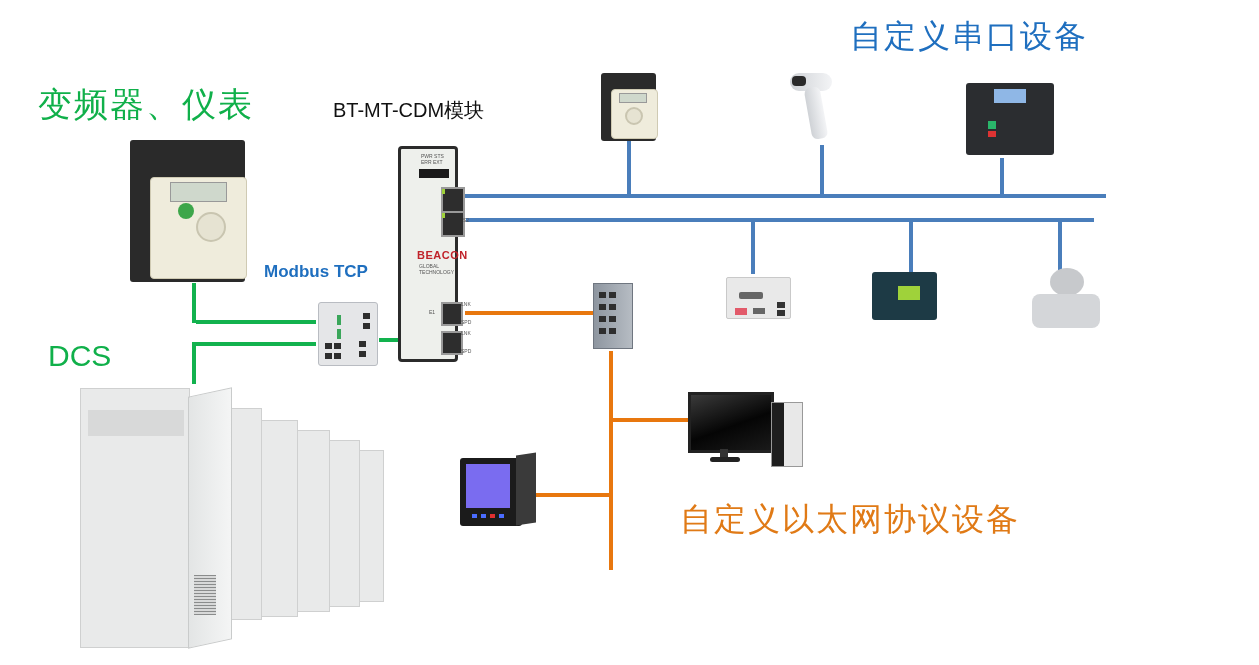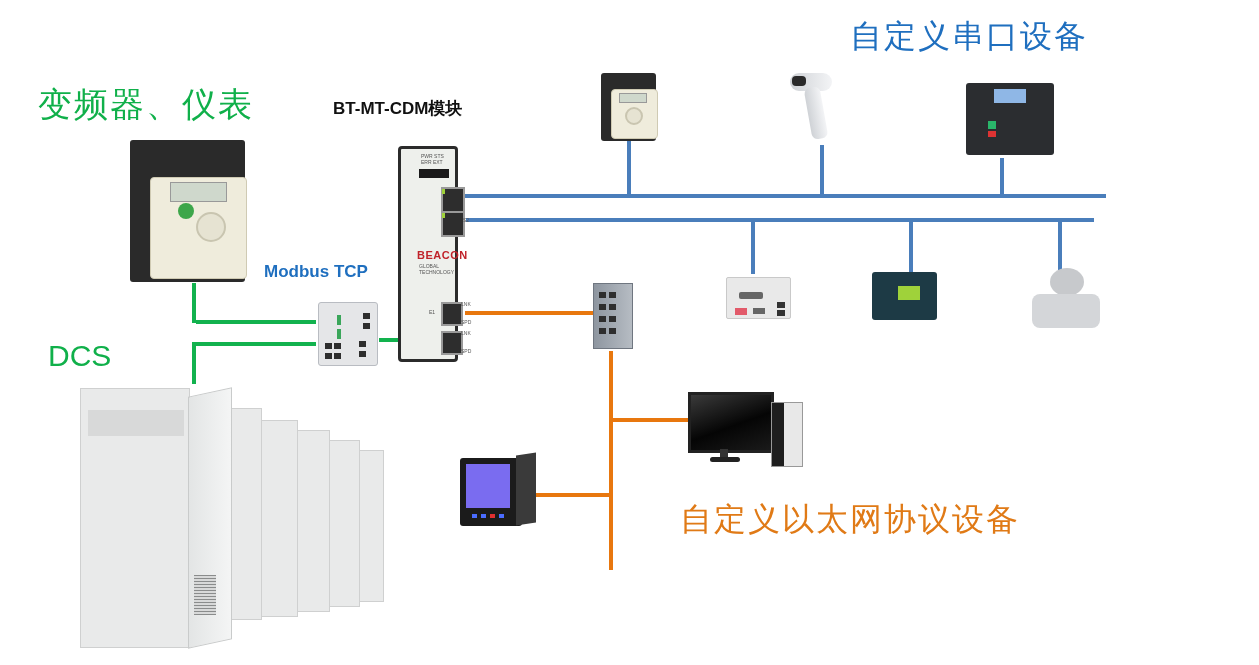--- a/index.html
+++ b/index.html
@@ -1,21 +1,21 @@
 <!DOCTYPE html>
 <html><head>
 <meta charset="utf-8">
 <style>
   html,body{margin:0;padding:0;background:#ffffff;}
   body{width:1259px;height:665px;position:relative;overflow:hidden;font-family:"DejaVu Sans","Liberation Sans",sans-serif;}
   .abs{position:absolute;}
   .label-green{color:#10b04a;font-size:34px;font-family:"DejaVu Serif","Liberation Serif",serif;letter-spacing:2px;}
   .label-blue{color:#1f6fbf;font-size:32px;font-family:"DejaVu Serif","Liberation Serif",serif;letter-spacing:2px;}
   .label-orange{color:#e07a16;font-size:32px;font-family:"DejaVu Serif","Liberation Serif",serif;letter-spacing:2px;}
-  .label-black{color:#111;font-size:17px;font-weight:bold;font-family:"Liberation Sans",sans-serif;}
+  .label-black{color:#111;font-size:20px;font-weight:normal;font-family:"Liberation Sans",sans-serif;}
   .label-modbus{color:#1f6fbf;font-size:17px;font-weight:bold;font-family:"Liberation Sans",sans-serif;}
   .label-dcs{color:#10b04a;font-size:30px;font-family:"Liberation Sans",sans-serif;}
   .line{position:absolute;}
   .blue{background:#4a7ebb;}
   .green{background:#12b24e;}
   .orange{background:#e8770e;}
   
   .dev{position:absolute;box-sizing:border-box;}
   .vfd-body{background:#2a2a2a;border-radius:3px;}
   .vfd-face{position:absolute;background:#efecdc;border:1px solid #cfcab3;border-radius:4px;}

